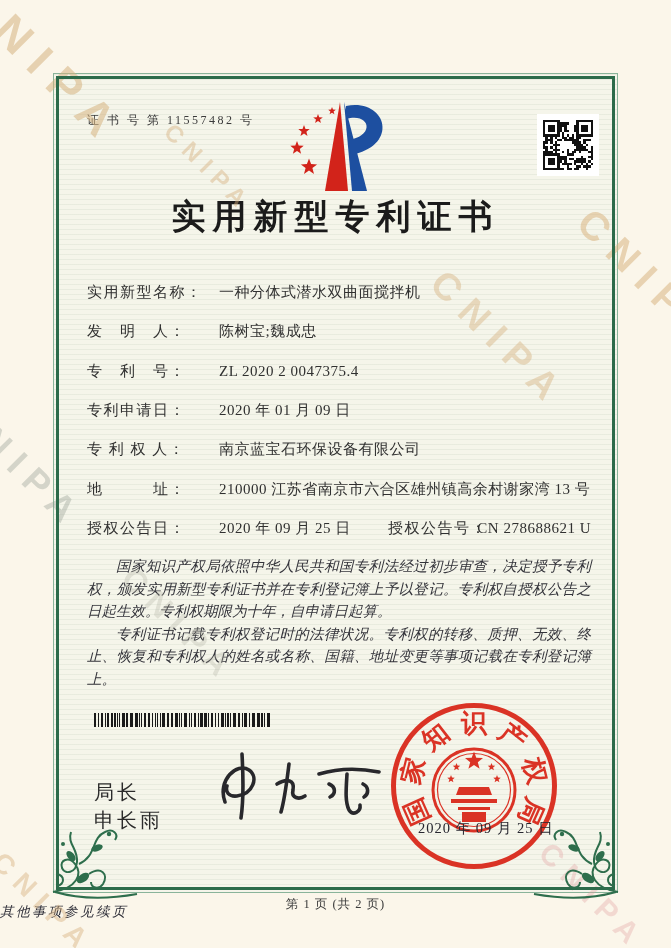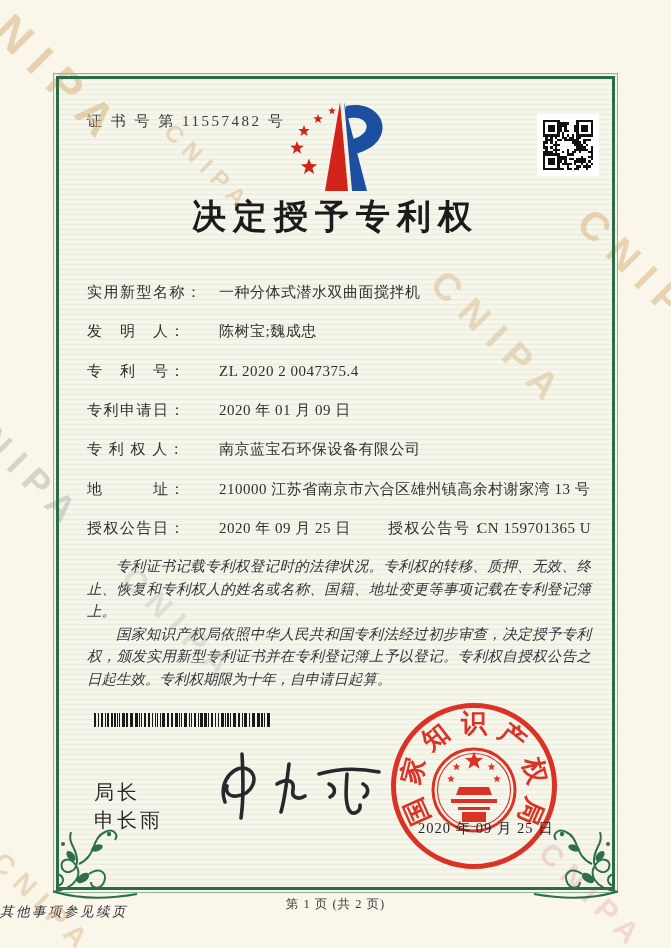--- a/index.html
+++ b/index.html
@@ -11,21 +11,21 @@
   }
   .frame{
     position:absolute;left:53px;top:73px;width:565px;height:820px;
     box-sizing:border-box;border:1px solid #8ab49a;
     background:
       repeating-linear-gradient(180deg, rgba(120,150,122,0.10) 0px, rgba(120,150,122,0.10) 1px, transparent 1px, transparent 5px),
       #f5f5ea;
   }
   .frame::before{content:"";position:absolute;inset:2px;border:3px solid #2c6b4a;pointer-events:none;z-index:3;}
   .abs{position:absolute;}
-  .cert-no{left:33px;top:38px;font-size:15px;letter-spacing:2.5px;color:#3a3a3a;}
+  .cert-no{left:33px;top:38px;font-size:12px;letter-spacing:2.5px;color:#3a3a3a;}
   .logo{left:230px;top:24px;width:120px;height:98px;}
   .qr{left:483px;top:40px;width:62px;height:62px;background:#fff;padding:6px;box-sizing:border-box;z-index:2;}
   .title{left:0;right:0;top:120px;text-align:center;font-size:34px;font-weight:bold;letter-spacing:7px;color:#1b1b1b;}
   .fields{left:33px;top:199px;right:26px;}
   .row{height:39.3px;display:flex;align-items:center;font-size:15px;color:#303030;}
   .lbl{min-width:132px;letter-spacing:1.5px;white-space:nowrap;}
   .val{letter-spacing:0.5px;white-space:nowrap;font-family:Liberation Serif, serif;}
   .grant-date{width:172px;}
   .lbl2{min-width:0;margin-left:14px;}
   .paragraphs{left:33px;top:481px;width:504px;font-size:14.5px;line-height:22.6px;
@@ -230,21 +230,21 @@
           <rect x="2" y="2" width="3" height="3" fill="#111"></rect>
           <rect x="14" y="0" width="7" height="7" fill="#111"></rect>
           <rect x="15" y="1" width="5" height="5" fill="#fff"></rect>
           <rect x="16" y="2" width="3" height="3" fill="#111"></rect>
           <rect x="0" y="14" width="7" height="7" fill="#111"></rect>
           <rect x="1" y="15" width="5" height="5" fill="#fff"></rect>
           <rect x="2" y="16" width="3" height="3" fill="#111"></rect>
         </svg>
     </div>
 
-    <div class="abs title">决定授予专利权</div>
+    <div class="abs title">实用新型专利证书</div>
 
     <div class="abs fields">
       <div class="row">
         <span class="lbl">实用新型名称：</span>
         <span class="val">一种分体式潜水双曲面搅拌机</span>
       </div>
       <div class="row">
         <span class="lbl">发　明　人：</span>
         <span class="val">陈树宝;魏成忠</span>
       </div>
@@ -261,27 +261,27 @@
         <span class="val">南京蓝宝石环保设备有限公司</span>
       </div>
       <div class="row">
         <span class="lbl">地　　　址：</span>
         <span class="val">210000 江苏省南京市六合区雄州镇高余村谢家湾 13 号</span>
       </div>
       <div class="row">
         <span class="lbl">授权公告日：</span>
         <span class="val grant-date">2020 年 09 月 25 日</span>
         <span class="lbl lbl2">授权公告号：</span>
-        <span class="val">CN 159701365 U</span>
+        <span class="val">CN 278688621 U</span>
       </div>
     </div>
 
     <div class="abs paragraphs">
+      <p>国家知识产权局依照中华人民共和国专利法经过初步审查，决定授予专利权，颁发实用新型专利证书并在专利登记簿上予以登记。专利权自授权公告之日起生效。专利权期限为十年，自申请日起算。</p>
       <p>专利证书记载专利权登记时的法律状况。专利权的转移、质押、无效、终止、恢复和专利权人的姓名或名称、国籍、地址变更等事项记载在专利登记簿上。</p>
-      <p>国家知识产权局依照中华人民共和国专利法经过初步审查，决定授予专利权，颁发实用新型专利证书并在专利登记簿上予以登记。专利权自授权公告之日起生效。专利权期限为十年，自申请日起算。</p>
     </div>
 
     <svg class="abs barcode" id="bc-svg" viewBox="0 0 176 14">
         <rect x="0" y="0" width="2" height="14" fill="#1a1a1a"></rect>
         <rect x="4" y="0" width="1" height="14" fill="#1a1a1a"></rect>
         <rect x="7" y="0" width="2" height="14" fill="#1a1a1a"></rect>
         <rect x="11" y="0" width="1" height="14" fill="#1a1a1a"></rect>
         <rect x="13" y="0" width="2" height="14" fill="#1a1a1a"></rect>
         <rect x="17" y="0" width="2" height="14" fill="#1a1a1a"></rect>
         <rect x="20" y="0" width="2" height="14" fill="#1a1a1a"></rect>

